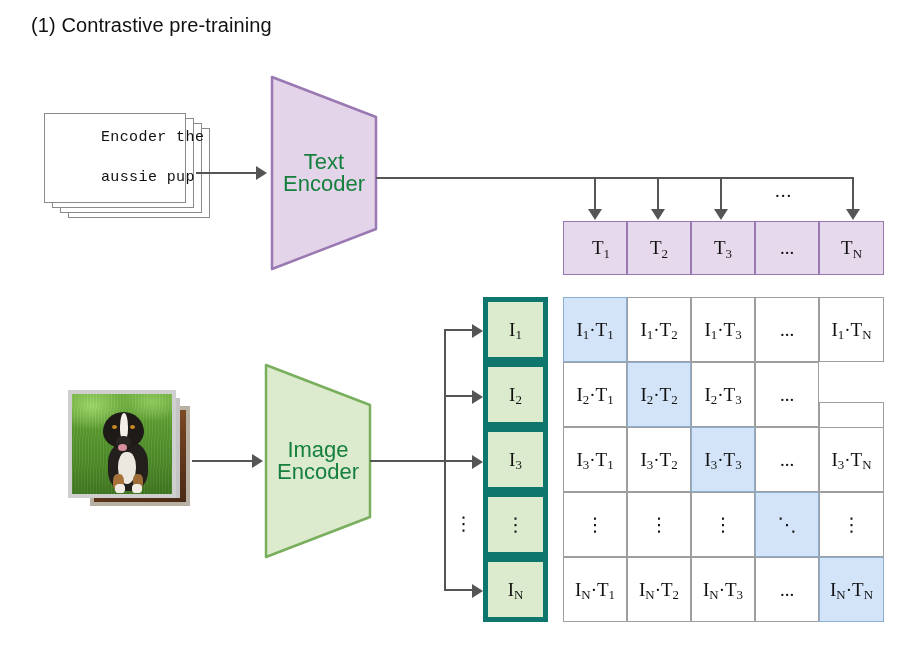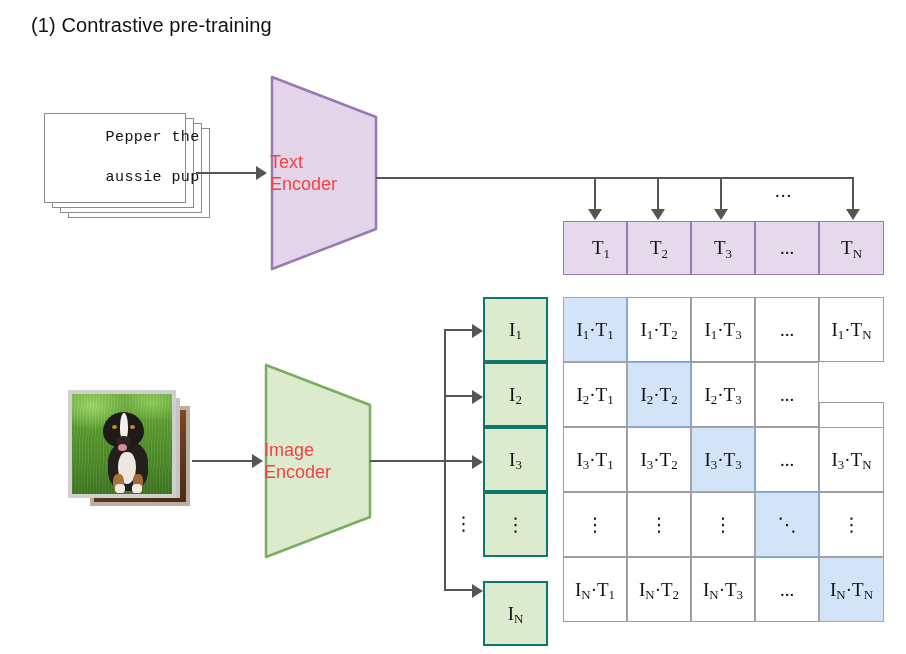--- a/index.html
+++ b/index.html
@@ -113,23 +113,24 @@
   .dog-tan-r { left: 61px; top: 80px; width: 10px; height: 16px; background: #9d6c36; border-radius: 40%; }
   .dog-paw-l { left: 43px; top: 90px; width: 10px; height: 9px; background: #f0ece3; border-radius: 40%; }
   .dog-paw-r { left: 60px; top: 90px; width: 10px; height: 9px; background: #f0ece3; border-radius: 40%; }
 
   
   .encoder { position: absolute; }
   .encoder svg { display: block; }
   .encoder-label {
     position: absolute;
     left: 0; right: 0;
-    font-size: 18px;
+    text-align: center;
+    font-size: 22px;
     line-height: 22px;
-    color: #ef4444;
+    color: #15803d;
     pointer-events: none;
   }
 
   
   .wire { position: absolute; background: #555555; }
   .wire-h { height: 2px; }
   .wire-v { width: 2px; }
   .arrowhead { position: absolute; width: 0; height: 0; }
   .arrow-right {
     border-top: 7px solid transparent;
@@ -148,21 +149,21 @@
     box-sizing: border-box;
     display: flex;
     align-items: center;
     justify-content: center;
     font-family: "Liberation Serif", "DejaVu Serif", serif;
     font-size: 19px;
     color: #111111;
     white-space: nowrap;
   }
   .cell-t { background: #e7d9ec; border: 1px solid #9a78b2; }
-  .cell-i { background: #dceace; border: 2px solid #0f766e; }
+  .cell-i { background: #dceace; border: 5px solid #0f766e; }
   .cell-m { background: #ffffff; border: 1px solid #9e9e9e; }
   .cell-m.hl { background: #d3e4f8; border: 1px solid #8aaed4; z-index: 3; }
   .cell sub { font-size: 0.68em; vertical-align: baseline; position: relative; top: 0.28em; }
   .dotsep { padding: 0 0.5px; }
 
   .vdots {
     position: absolute;
     font-family: "Liberation Serif", "DejaVu Serif", serif;
     font-size: 19px;
     color: #111111;
@@ -182,21 +183,21 @@
 <div id="canvas">
 
   <div id="title">(1) Contrastive pre-training</div>
 
   <div class="card-stack">
     <div class="card" style="left:68px; top:128px; width:142px; height:90px;"></div>
     <div class="card" style="left:60px; top:123px; width:142px; height:90px;"></div>
     <div class="card" style="left:52px; top:118px; width:142px; height:90px;"></div>
     <div class="card card-front" style="left:44px; top:113px; width:142px; height:90px;">
       <div class="card-text">
-        <span>Pepper the</span><br>
+        <span>Encoder the</span><br>
         <span>aussie pup</span>
       </div>
     </div>
   </div>
 
   <div class="wire wire-h" style="left:196px; top:172px; width:62px;"></div>
   <div class="arrowhead arrow-right" style="left:256px; top:166px;"></div>
 
   <div class="encoder" style="left:270px; top:75px; width:108px; height:196px;">
     <svg width="108" height="196" viewBox="0 0 108 196" aria-hidden="true">
@@ -295,21 +296,21 @@
   </div>
   <div class="cell cell-i" style="left:483px; top:362px; width:65px; height:65px;">
     <span>I<sub>2</sub></span>
   </div>
   <div class="cell cell-i" style="left:483px; top:427px; width:65px; height:65px;">
     <span>I<sub>3</sub></span>
   </div>
   <div class="cell cell-i" style="left:483px; top:492px; width:65px; height:65px;">
     <span>⋮</span>
   </div>
-  <div class="cell cell-i" style="left:483px; top:557px; width:65px; height:65px;margin-top:24px;">
+  <div class="cell cell-i" style="left:483px; top:557px; width:65px; height:65px;">
     <span>I<sub>N</sub></span>
   </div>
 
   <div id="matrix" style="position:absolute; left:563px; top:297px; width:321px; height:325px;">
       <div class="cell cell-m hl" style="left: 0px; top: 0px; width: 64px; height: 65px;">
         <span>I<sub>1</sub>·T<sub>1</sub></span>
       </div>
       <div class="cell cell-m" style="left: 64px; top: 0px; width: 64px; height: 65px;">
         <span>I<sub>1</sub>·T<sub>2</sub></span>
       </div>

